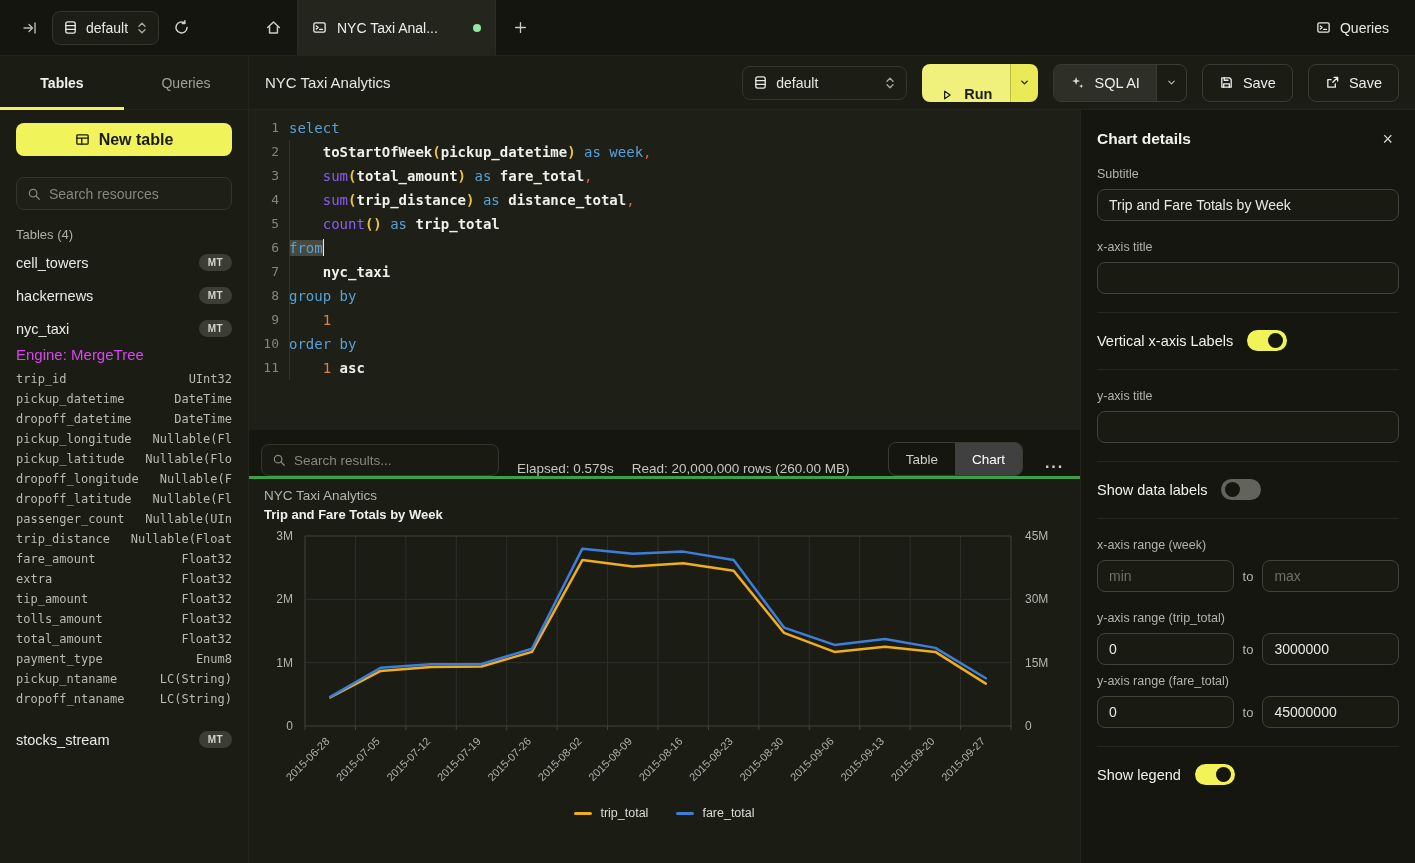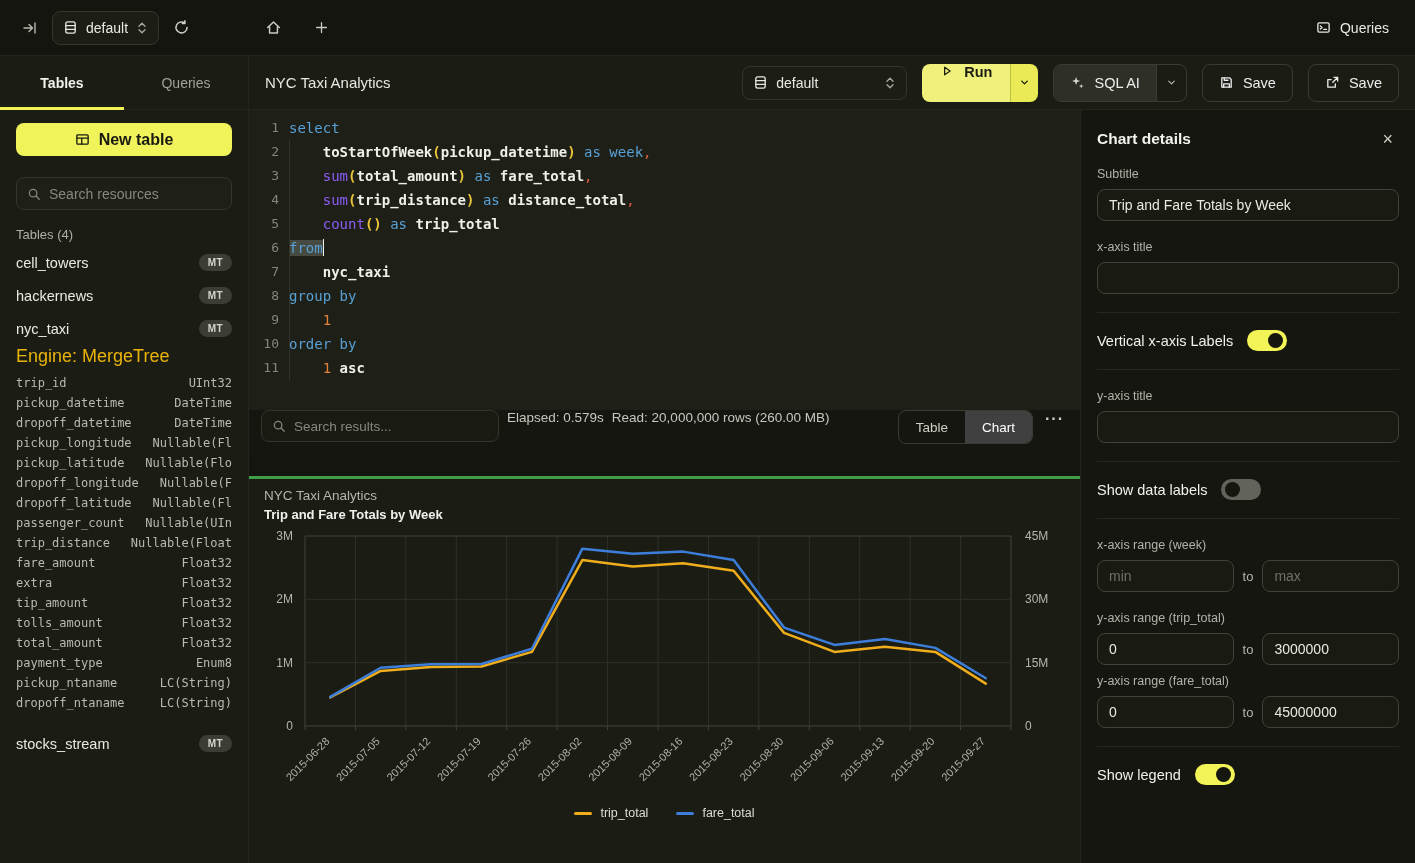--- a/index.html
+++ b/index.html
@@ -33,33 +33,33 @@
   .side-tab.active::after{content:"";position:absolute;left:0;right:0;bottom:-1px;height:3px;background:#f1f356}
   .side-body{padding:13px 16px 0}
   .newtable-btn{width:100%;height:33px;border-radius:8px;background:#f1f35b;color:#191a10;font-size:16px;font-weight:700;display:flex;align-items:center;justify-content:center;gap:9px;cursor:pointer}
   .side-search{margin-top:21px;height:33px;border:1px solid #34362c;border-radius:8px;background:#1e2018;display:flex;align-items:center;gap:8px;padding:0 10px;color:#87887f}
   .side-search input{background:transparent;border:0;outline:0;color:#d8d9d1;font-size:14px;width:100%}
   .side-search input::placeholder{color:#87887f}
   .side-section{margin:17px 0 4px;font-size:13px;color:#aeafa7}
   .table-row{height:33px;display:flex;align-items:center;justify-content:space-between;margin:0 -6px;padding:0 6px;border-radius:6px;cursor:pointer}
   .table-row .tname{font-size:14.5px;font-weight:500;color:#e9eae3}
   .mt-badge{background:#3c3e35;color:#d4d5cd;font-size:10px;font-weight:700;padding:3px 9px;border-radius:9px;letter-spacing:.4px}
-  .engine-line{font-size:18px;color:#eab308;padding:1px 0 6px}
+  .engine-line{font-size:15px;color:#d946ef;padding:1px 0 6px}
   .col-row{height:20px;display:flex;align-items:center;justify-content:space-between;font-family:"DejaVu Sans Mono",monospace;font-size:12px;color:#b9bab1;white-space:nowrap;overflow:hidden}
   .col-row .ctype{margin-left:8px;overflow:hidden}
   .cols-wrap{padding-bottom:6px}
   .gap8{height:8px}
 
   
   #main-header{left:249px;top:56px;width:1166px;height:54px;background:#1b1d15;border-bottom:1px solid #24261d;display:flex;align-items:center;padding:0 16px}
   .mh-title{font-size:15px;color:#e6e7e1}
   .mh-actions{margin-left:auto;display:flex;align-items:center;gap:15px}
   .hdr-db{width:165px;justify-content:space-between}
   .run-btn{display:flex;height:38px;border-radius:8px;overflow:hidden;cursor:pointer}
-  .run-main{background:#f0f17c;color:#1c1d12;display:flex;align-items:flex-start;gap:10px;padding:0 18px;font-size:14.5px;font-weight:600}
+  .run-main{background:#f0f17c;color:#1c1d12;display:flex;align-items:flex-end;gap:10px;padding:0 18px;font-size:14.5px;font-weight:600}
   .run-main .icon svg{stroke:#1c1d12}
   .run-chev{background:#e9ea55;width:28px;display:flex;align-items:center;justify-content:center;color:#1c1d12;border-left:1px solid rgba(0,0,0,.18)}
   .sqlai-btn{display:flex;height:38px;border:1px solid #3a3c33;border-radius:8px;overflow:hidden;cursor:pointer}
   .sqlai-main{background:#2e3027;display:flex;align-items:center;gap:9px;padding:0 16px;font-size:14.5px;color:#eceded}
   .sqlai-main .icon svg{fill:#d9dad2;stroke:none}
   .sqlai-chev{width:30px;display:flex;align-items:center;justify-content:center;color:#b9bab2;border-left:1px solid #3a3c33}
   .ghost-btn{display:flex;align-items:center;gap:9px;height:38px;padding:0 16px;border:1px solid #3a3c33;border-radius:8px;font-size:14.5px;color:#eceded;cursor:pointer}
 
   
   #editor{left:249px;top:110px;width:831px;height:320px;background:#1e2017;padding-top:6px;position:absolute}
@@ -70,21 +70,21 @@
   .tok-fn{color:#8b5cf6}
   .tok-id{color:#eef0ea;font-weight:700}
   .tok-par{color:#ecc43c;font-weight:700}
   .tok-pun{color:#dd5f3f}
   .tok-num{color:#e0823a}
   .tok-hl{background:#474a40;border-radius:1px}
   .caret{display:inline-block;width:0;border-left:1.5px solid #eef0ea;height:17px;vertical-align:-3px}
   .indent-guide{position:absolute;left:40px;top:30px;width:1px;height:240px;background:#32342b}
 
   
-  #results-bar{left:249px;top:410px;width:831px;height:46px;background:#15160f;display:flex;align-items:flex-start;padding:0 12px;gap:8px}
+  #results-bar{left:249px;top:430px;width:831px;height:46px;background:#15160f;display:flex;align-items:flex-end;padding:0 12px;gap:18px}
   .res-search{width:238px;height:32px;border:1px solid #34362c;border-radius:8px;background:#191a12;display:flex;align-items:center;gap:8px;padding:0 10px;color:#87887f;flex:none}
   .res-search input{background:transparent;border:0;outline:0;color:#d8d9d1;font-size:13.5px;width:100%}
   .res-search input::placeholder{color:#87887f}
   .res-stat{font-size:13.5px;color:#c6c7bf;white-space:nowrap}
   .seg{margin-left:auto;display:flex;height:34px;border:1px solid #3a3c33;border-radius:8px;overflow:hidden;flex:none}
   .seg-opt{display:flex;align-items:center;padding:0 17px;font-size:13.5px;color:#cfd0c8;cursor:pointer}
   .seg-opt.active{background:#404040;color:#ffffff;font-weight:400}
   .more-btn{color:#cfd0c8;font-size:16px;font-weight:700;letter-spacing:1px;padding:0 4px;cursor:pointer}
   #green-line{left:249px;top:476px;width:831px;height:3px;background:#3f9e46}
 
@@ -152,20 +152,30 @@
           <path d="M13.2 8A5.2 5.2 0 1 1 11 3.7M11.2 1.6v2.6H8.8"></path>
         </svg>
     </span>
   </div>
   <div class="tabstrip">
     <span class="home-btn icon">
       <svg width="17" height="17" viewBox="0 0 16 16">
           <path d="M2.5 8 8 2.8 13.5 8M4.3 7v6.2h7.4V7"></path>
         </svg>
     </span>
+    <div class="qtab">
+      <span class="icon">
+        <svg width="15" height="15" viewBox="0 0 16 16">
+            <rect x="2" y="3" width="12" height="10" rx="1.5"></rect>
+            <path d="M4.6 6.3 6.5 8 4.6 9.7M8.2 10h3"></path>
+          </svg>
+      </span>
+      <span>NYC Taxi Anal...</span>
+      <span class="dot"></span>
+    </div>
     <span class="newtab-btn icon">
       <svg width="15" height="15" viewBox="0 0 16 16">
           <path d="M8 2.8v10.4M2.8 8h10.4"></path>
         </svg>
     </span>
   </div>
   <div class="tb-right">
     <div class="queries-btn">
       <span class="icon">
         <svg width="15" height="15" viewBox="0 0 16 16">

